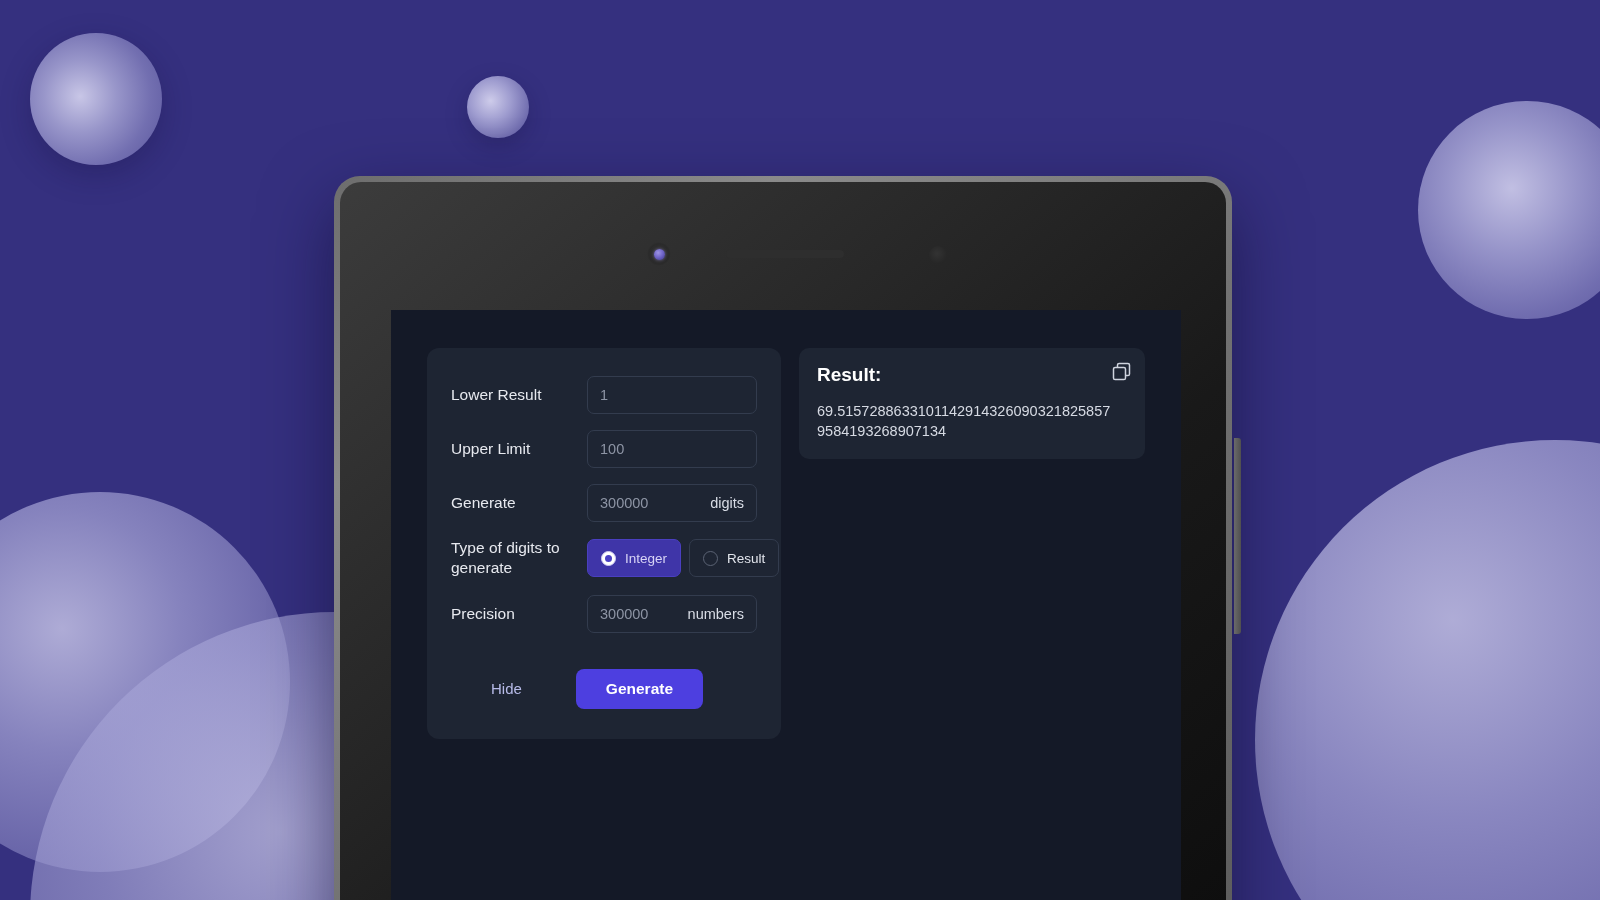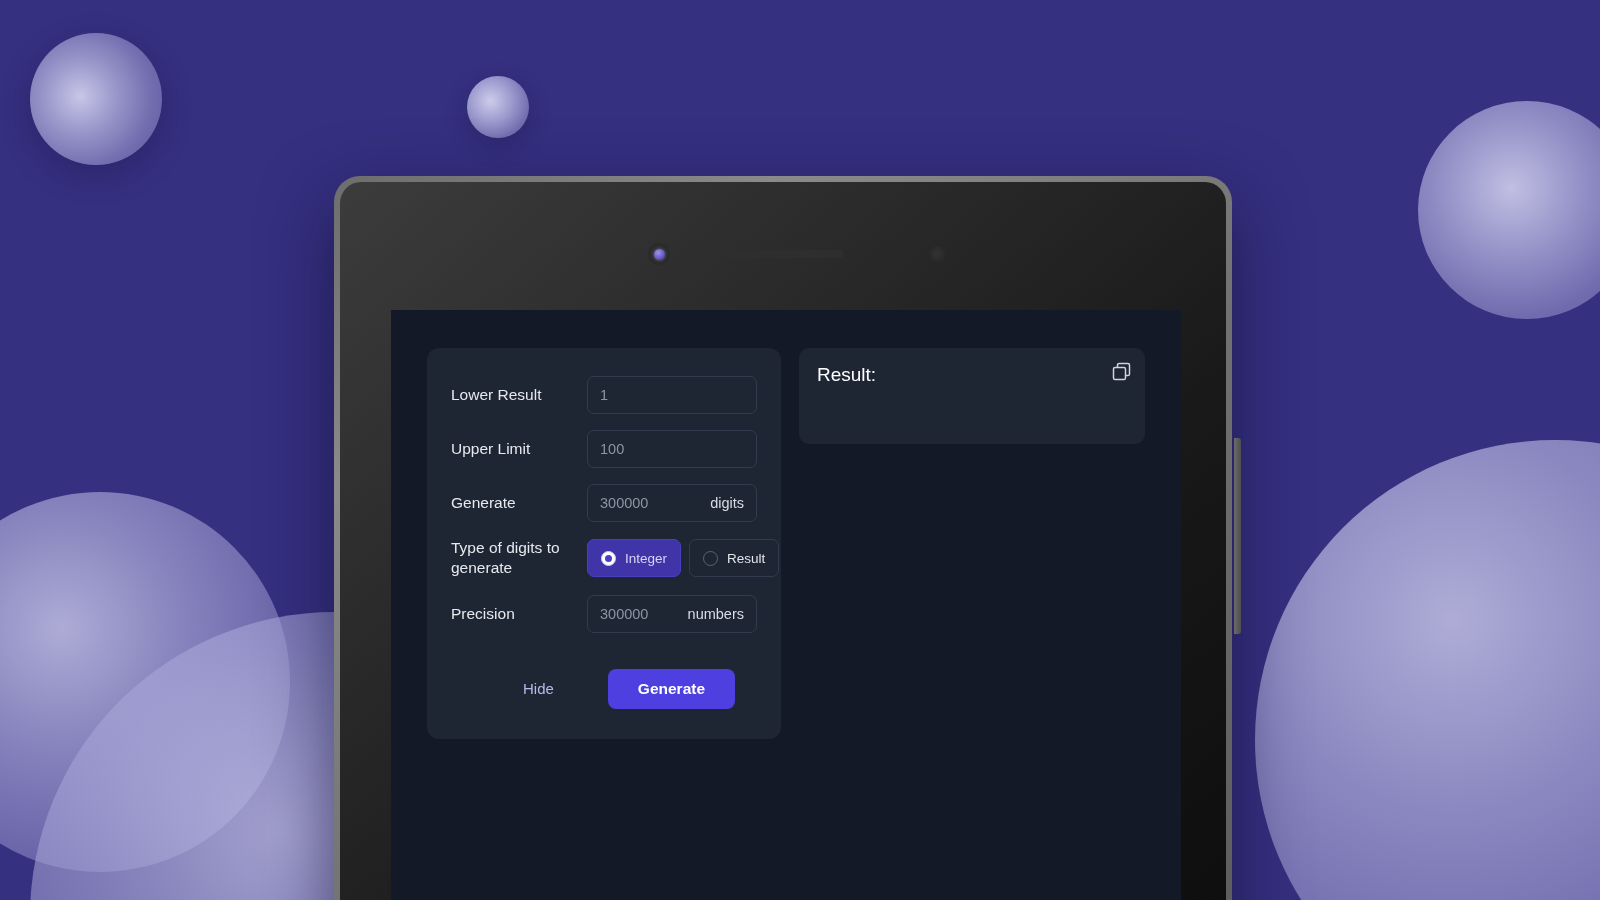--- a/index.html
+++ b/index.html
@@ -301,21 +301,20 @@
   }
 
   .hide-button {
     background: none;
     border: none;
     color: #b7bbe8;
     font-size: 15px;
     font-family: inherit;
     cursor: pointer;
     padding: 6px 4px;
-    margin-left: 32px;
   }
 
   .generate-button {
     background: #4d3fe0;
     border: none;
     border-radius: 8px;
     color: #ffffff;
     font-size: 15.5px;
     font-weight: bold;
     font-family: inherit;
@@ -330,21 +329,21 @@
     background: #1e2533;
     border-radius: 10px;
     padding: 16px 18px 18px 18px;
     position: relative;
     min-height: 96px;
   }
 
   .result-title {
     color: #ffffff;
     font-size: 19px;
-    font-weight: normal;
+    font-weight: bold;
     margin-bottom: 15px;
   }
 
   .result-value {
     color: #d6dae3;
     font-size: 14.5px;
     line-height: 1.38;
     word-break: break-all;
     padding-right: 10px;
   }
@@ -443,20 +442,21 @@
 
           <div class="actions">
             <button class="hide-button">Hide</button>
             <button class="generate-button">Generate</button>
           </div>
 
         </div>
 
         <div class="result-card">
           <div class="result-title">Result:</div>
+          <div class="result-value">69.51572886331011429143260903218258579584193268907134</div>
           <span class="copy-icon">
             <svg width="19" height="19" viewBox="0 0 19 19" fill="none" stroke="#cfd4de" stroke-width="1.5">
               <rect x="5.5" y="1.5" width="12" height="12" rx="1.6"></rect>
               <rect x="1.5" y="5.5" width="12" height="12" rx="1.6" fill="#1e2533"></rect>
             </svg>
           </span>
         </div>
 
       </div>
     </div>

